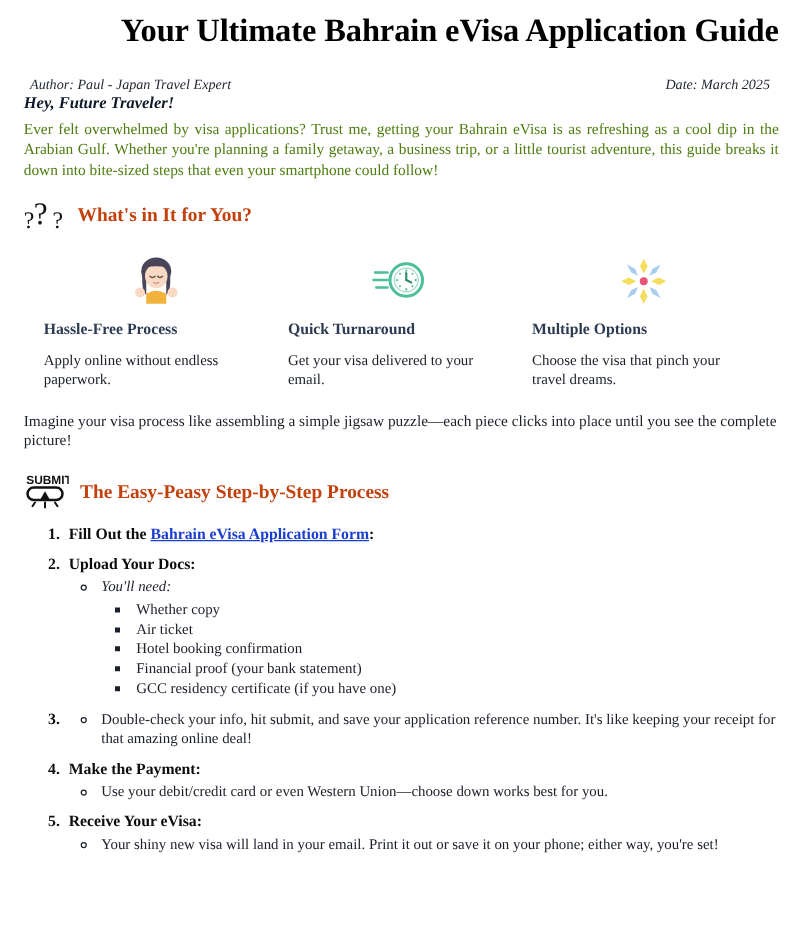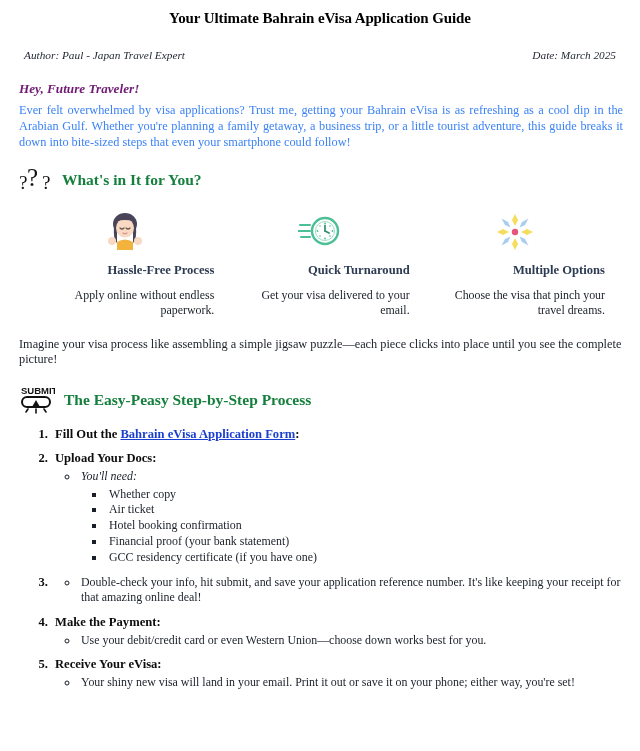--- a/index.html
+++ b/index.html
@@ -17,23 +17,23 @@
   .page {
     width: 640px;
     height: 751px;
     box-sizing: border-box;
     padding: 0 17px;
     position: relative;
   }
 
   
   .doc-title {
-    font-size: 15px;
-    font-weight: bold;
-    text-align: center;
+    font-size: 26px;
+    font-weight: bold;
+    text-align: right;
     letter-spacing: -0.1px;
     margin: 9px 0 0 0;
     line-height: 1.2;
     color: #000;
   }
 
   
   .byline {
     display: flex;
     justify-content: space-between;
@@ -43,63 +43,62 @@
     color: #1f2430;
     margin-top: 22px;
     padding: 0 7px;
   }
 
   
   .greeting {
     font-size: 13.2px;
     font-weight: bold;
     font-style: italic;
-    color: #701a75;
-    margin-top: 20px;
+    color: #0f172a;
     padding-left: 2px;
   }
   .intro-para {
     font-size: 12.3px;
     line-height: 1.32;
     margin-top: 5px;
     text-align: justify;
     padding-left: 2px;
-    color: #3b82f6;
+    color: #4d7c0f;
   }
 
   
   .section-head {
     display: flex;
     align-items: center;
     gap: 9px;
     margin-top: 16px;
     padding-left: 2px;
   }
   .section-head h2 {
     font-size: 15.5px;
     font-weight: bold;
     margin: 0;
-    color: #15803d;
+    color: #c2410c;
     line-height: 1;
   }
   .sec-icon {
     flex: 0 0 auto;
     display: inline-block;
     line-height: 0;
   }
 
   
   .benefits {
     display: flex;
     margin-top: 16px;
     padding: 0 10px;
   }
   .benefit {
     flex: 1 1 33.33%;
-    text-align: right;
+    text-align: left;
     padding: 0 8px;
     box-sizing: border-box;
   }
   .benefit-icon {
     height: 46px;
     display: flex;
     align-items: center;
     justify-content: center;
   }
   .benefit-title {

